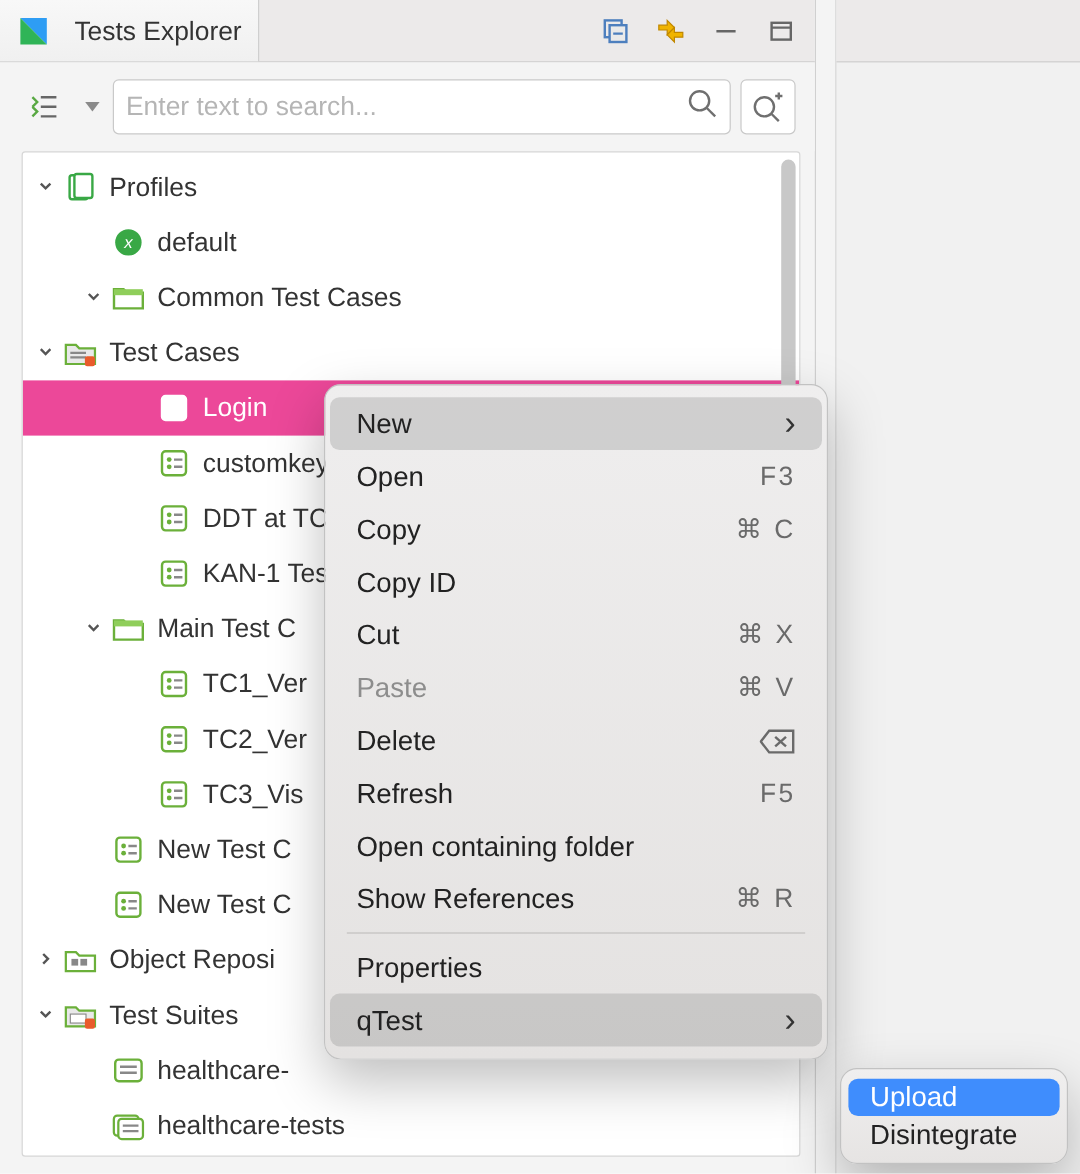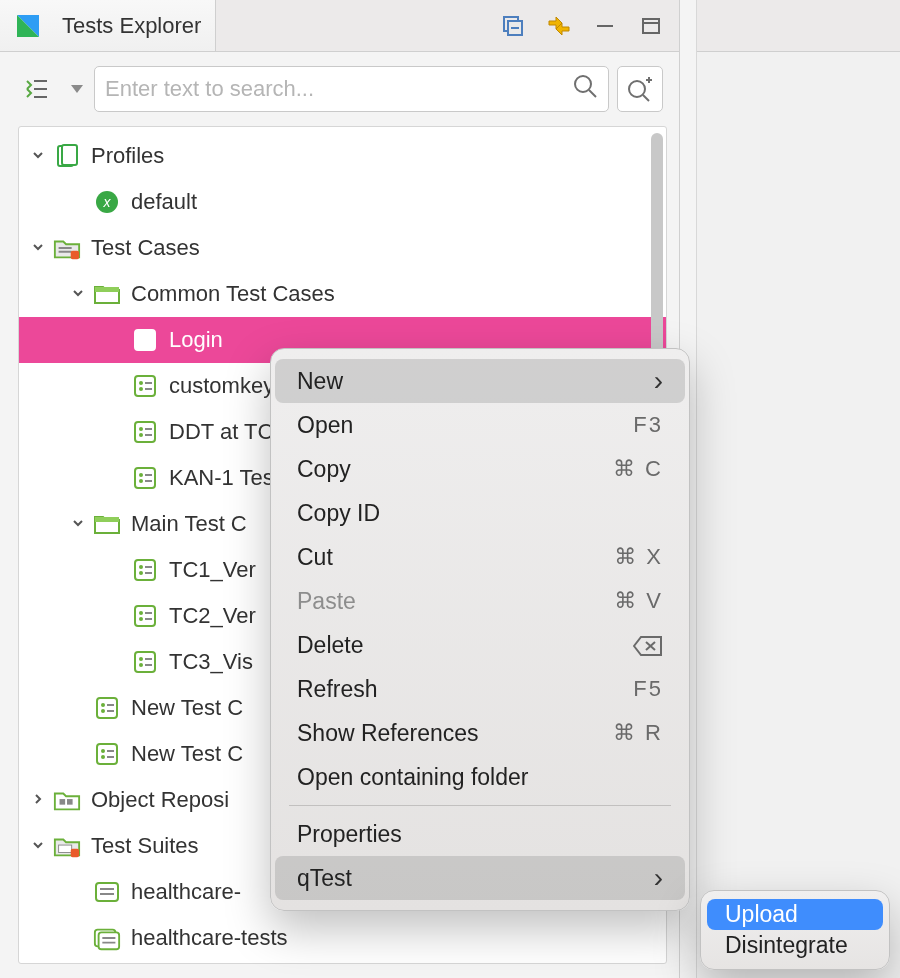--- a/index.html
+++ b/index.html
@@ -157,21 +157,21 @@
     display:inline-flex;align-items:center;justify-content:center;
     flex:0 0 auto;
   }
   .ind-0 { padding-left:8px; }
   .ind-1 { padding-left:48px; }
   .ind-2 { padding-left:86px; }
 
   
   .context-menu {
     position:absolute;
-    left:270px; top:348px;
+    left:270px; top:320px;
     width:420px;
     background:linear-gradient(#efeeee,#e4e2e1);
     border:1px solid #c2c2c2;
     border-radius:14px;
     box-shadow: 0 18px 45px rgba(0,0,0,0.25);
     padding:10px 4px;
     z-index:10;
     font-size:23px;
   }
   .menu-item {
@@ -338,45 +338,45 @@
         <li class="tree-row ind-1">
           <span class="arrow">&nbsp;</span>
           <span class="node-icon">
             <svg width="26" height="26" viewBox="0 0 26 26">
               <circle cx="13" cy="13" r="11" fill="#39a845"></circle>
               <text x="13" y="18" font-size="14" font-style="italic" text-anchor="middle" fill="#fff">x</text>
             </svg>
           </span>
           <span>default</span>
         </li>
+        <li class="tree-row ind-1">
+          <span class="arrow"><svg width="12" height="12" viewBox="0 0 12 12">
+              <polyline points="2,4 6,8 10,4" fill="none" stroke="#555" stroke-width="2"></polyline>
+            </svg></span>
+          <span class="node-icon">
+            <svg width="28" height="24" viewBox="0 0 28 24">
+              <path d="M2 5h8l3 3h13v13H2z" fill="#fff" stroke="#6bb03a" stroke-width="2"></path>
+              <rect x="2" y="5" width="24" height="5" fill="#8fce5a"></rect>
+            </svg>
+          </span>
+          <span>Common Test Cases</span>
+        </li>
         <li class="tree-row ind-0">
           <span class="arrow"><svg width="12" height="12" viewBox="0 0 12 12">
               <polyline points="2,4 6,8 10,4" fill="none" stroke="#555" stroke-width="2"></polyline>
             </svg></span>
           <span class="node-icon">
             <svg width="30" height="26" viewBox="0 0 30 26">
               <path d="M2 6h9l3 3h14v14H2z" fill="#e9e9e9" stroke="#6bb03a" stroke-width="2"></path>
               <line x1="6" y1="13" x2="20" y2="13" stroke="#888" stroke-width="2"></line>
               <line x1="6" y1="17" x2="20" y2="17" stroke="#888" stroke-width="2"></line>
               <rect x="19" y="16" width="9" height="9" fill="#e95b2b" rx="2"></rect>
             </svg>
           </span>
           <span>Test Cases</span>
-        </li>
-        <li class="tree-row ind-1">
-          <span class="arrow"><svg width="12" height="12" viewBox="0 0 12 12">
-              <polyline points="2,4 6,8 10,4" fill="none" stroke="#555" stroke-width="2"></polyline>
-            </svg></span>
-          <span class="node-icon">
-            <svg width="28" height="24" viewBox="0 0 28 24">
-              <path d="M2 5h8l3 3h13v13H2z" fill="#fff" stroke="#6bb03a" stroke-width="2"></path>
-              <rect x="2" y="5" width="24" height="5" fill="#8fce5a"></rect>
-            </svg>
-          </span>
-          <span>Common Test Cases</span>
         </li>
         <li class="tree-row ind-2 selected">
           <span class="arrow">&nbsp;</span>
           <span class="node-icon">
             <svg width="26" height="26" viewBox="0 0 26 26">
               <rect x="3" y="3" width="20" height="20" rx="3" fill="#fff" stroke="#fff" stroke-width="2"></rect>
               <circle cx="9" cy="10" r="2" fill="#fff"></circle>
               <circle cx="9" cy="16" r="2" fill="#fff"></circle>
               <line x1="13" y1="10" x2="20" y2="10" stroke="#fff" stroke-width="2"></line>
               <line x1="13" y1="16" x2="20" y2="16" stroke="#fff" stroke-width="2"></line>
@@ -583,25 +583,25 @@
           <path d="M8 2 L28 2 L28 20 L8 20 L1 11 Z" fill="none" stroke="#6a6a6a" stroke-width="2"></path>
           <line x1="13" y1="7" x2="22" y2="15" stroke="#6a6a6a" stroke-width="2"></line>
           <line x1="22" y1="7" x2="13" y2="15" stroke="#6a6a6a" stroke-width="2"></line>
         </svg></span>
     </div>
     <div class="menu-item">
       <span class="label">Refresh</span>
       <span class="shortcut">F5</span>
     </div>
     <div class="menu-item">
+      <span class="label">Open containing folder</span>
+    </div>
+    <div class="menu-item">
       <span class="label">Show References</span>
       <span class="shortcut">⌘ R</span>
-    </div>
-    <div class="menu-item">
-      <span class="label">Open containing folder</span>
     </div>
     <div class="menu-sep"></div>
     <div class="menu-item">
       <span class="label">Properties</span>
     </div>
     <div class="menu-item highlight hasSub">
       <span class="label">qTest</span>
     </div>
   </div>
 

